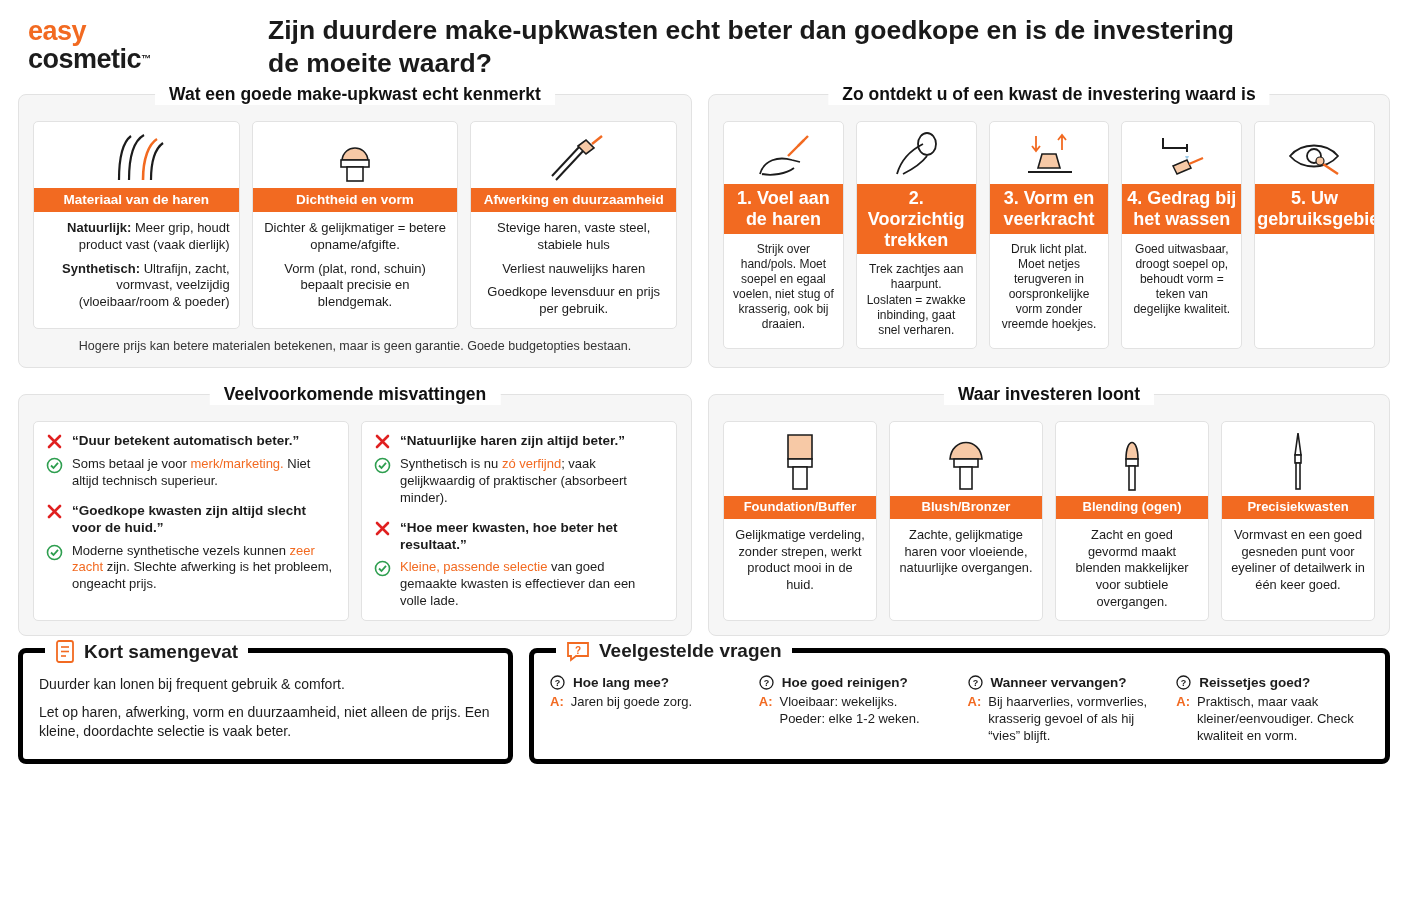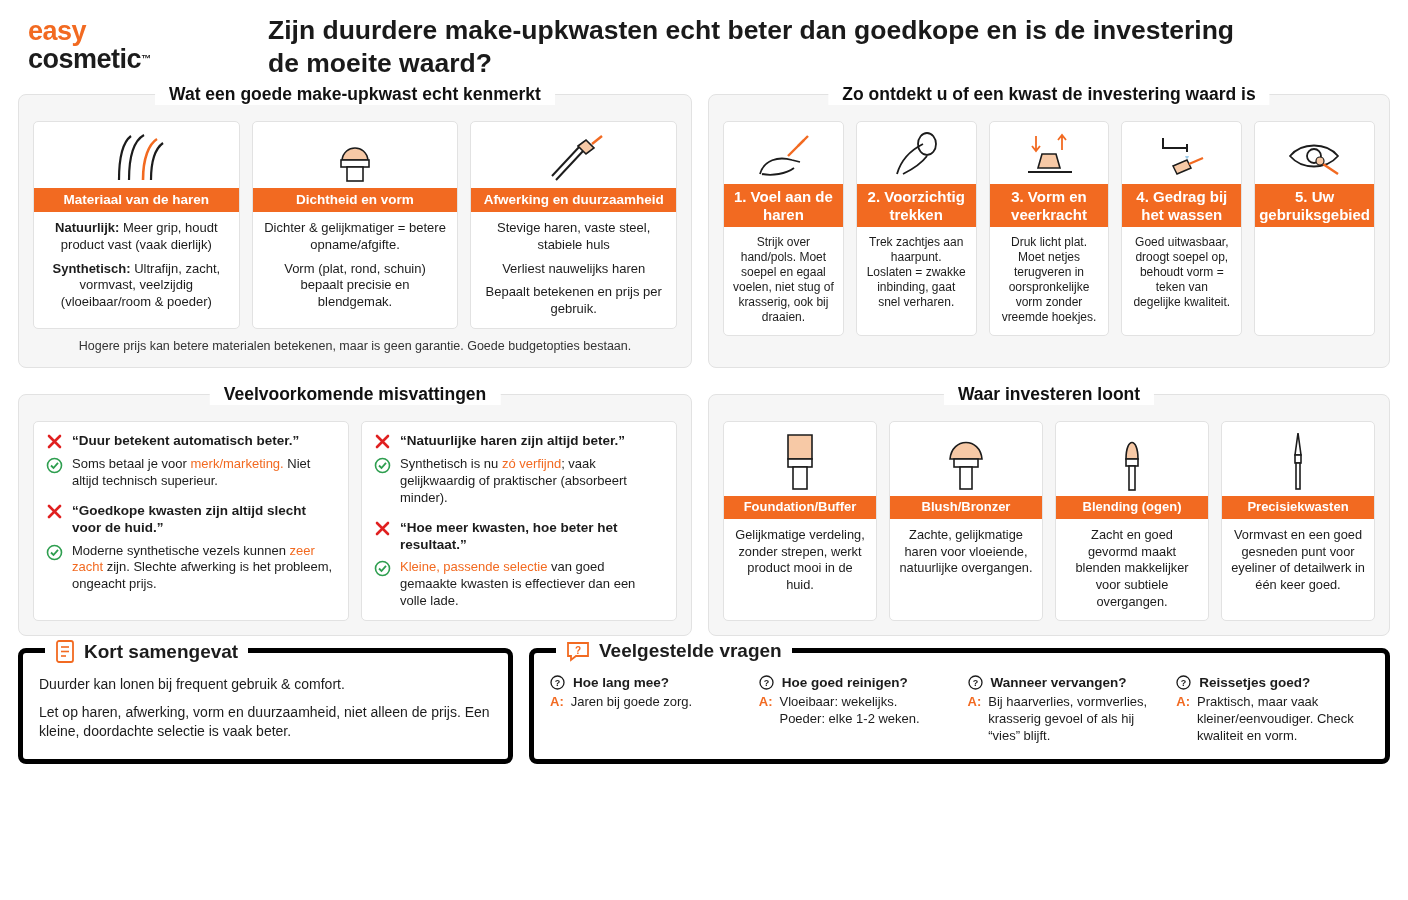--- a/index.html
+++ b/index.html
@@ -43,28 +43,28 @@
   .card {
     background: #fff; border: 1px solid #e2e2e2; border-radius: 5px;
     flex: 1; overflow: hidden; display: flex; flex-direction: column;
   }
   .card-ico { height: 66px; display: flex; align-items: center; justify-content: center; padding-top: 6px; }
   .card-band {
     background: #f26a21; color: #fff; font-weight: bold;
     font-size: 13.5px; text-align: center; padding: 4px 2px; line-height: 1.15;
   }
   .card-body { padding: 8px 9px 10px 9px; font-size: 13px; line-height: 1.3; text-align: center; }
-  .card-body.left { text-align: center; }
+  .card-body.left { text-align: right; }
   .card-body p { margin: 0 0 7px 0; }
   .card-body p:last-child { margin-bottom: 0; }
   .b { font-weight: bold; }
   .note { font-size: 12.5px; color: #333; text-align: center; margin-top: 10px; }
 
   
-  .cards5 .card-band { font-size: 15px; }
+  .cards5 .card-band { font-size: 18px; }
   .cards5 .card-body { font-size: 12px; line-height: 1.26; }
   .cards5 .card-ico { height: 62px; }
 
   
   .misc-cols { display: flex; gap: 12px; }
   .misc-col { flex: 1; background: #fff; border: 1px solid #e2e2e2; border-radius: 5px; padding: 10px 12px; }
   .misc-block { margin-bottom: 12px; }
   .misc-block:last-child { margin-bottom: 0; }
   .misc-line { display: flex; gap: 8px; align-items: flex-start; }
   .misc-line + .misc-line { margin-top: 6px; }
@@ -155,21 +155,21 @@
                 <path d="M18 46 L46 16" stroke="#1c1c1c" stroke-width="2" fill="none"></path>
                 <path d="M22 50 L50 20" stroke="#1c1c1c" stroke-width="2" fill="none"></path>
                 <path d="M44 16 L52 10 L60 18 L52 24 Z" fill="#f7c9a6" stroke="#1c1c1c" stroke-width="1.6"></path>
                 <path d="M58 14 L68 6" stroke="#f26a21" stroke-width="2.4" fill="none"></path>
               </svg>
             </div>
             <div class="card-band">Afwerking en duurzaamheid</div>
             <div class="card-body">
               <p>Stevige haren, vaste steel, stabiele huls</p>
               <p>Verliest nauwelijks haren</p>
-              <p>Bepaalt betekenen en prijs per gebruik.</p>
+              <p>Goedkope levensduur en prijs per gebruik.</p>
             </div>
           </div>
         </div>
         <div class="note">Hogere prijs kan betere materialen betekenen, maar is geen garantie. Goede budgetopties bestaan.</div>
       </div>
 
       <div class="panel">
         <div class="panel-title">Zo ontdekt u of een kwast de investering waard is</div>
         <div class="cards cards5">
 

